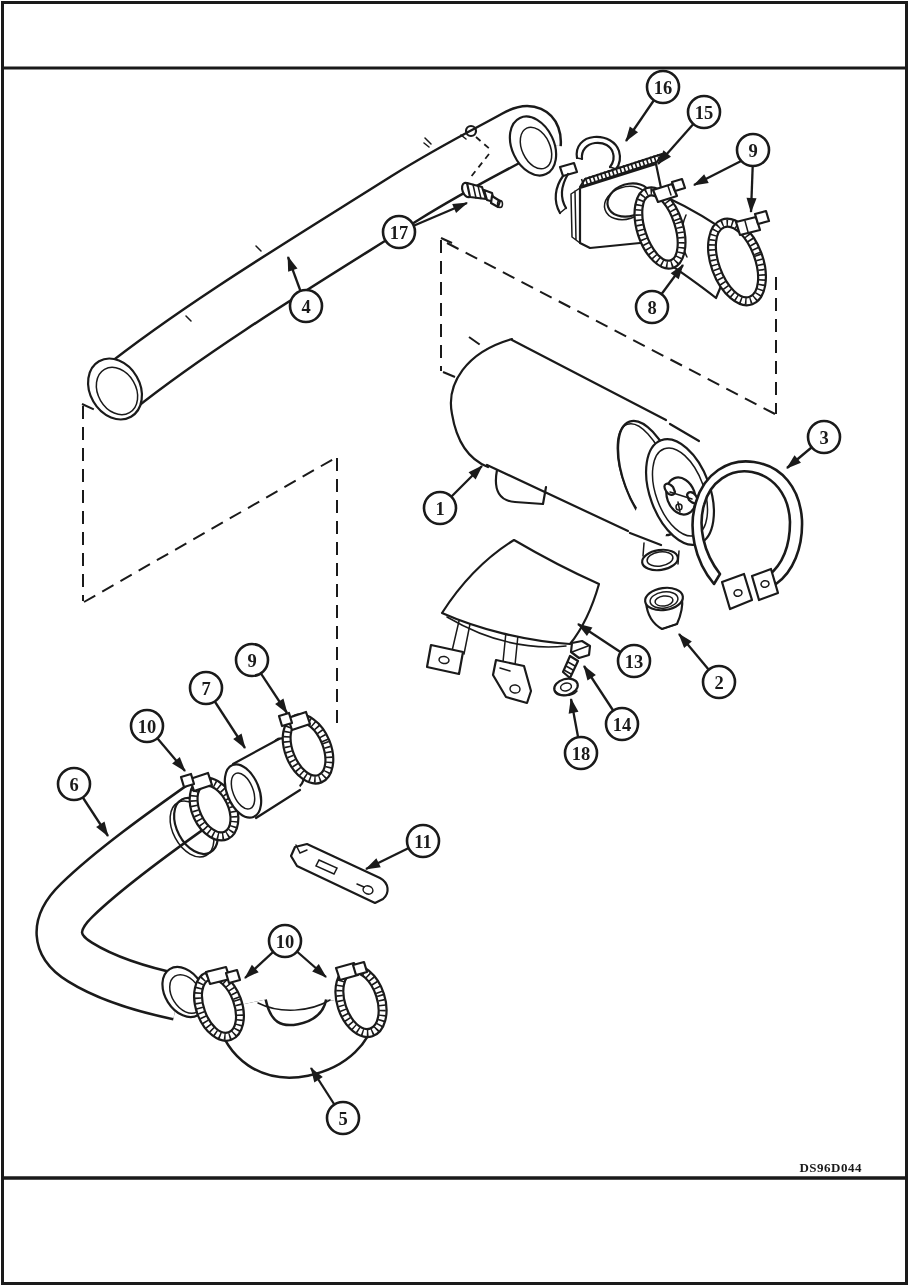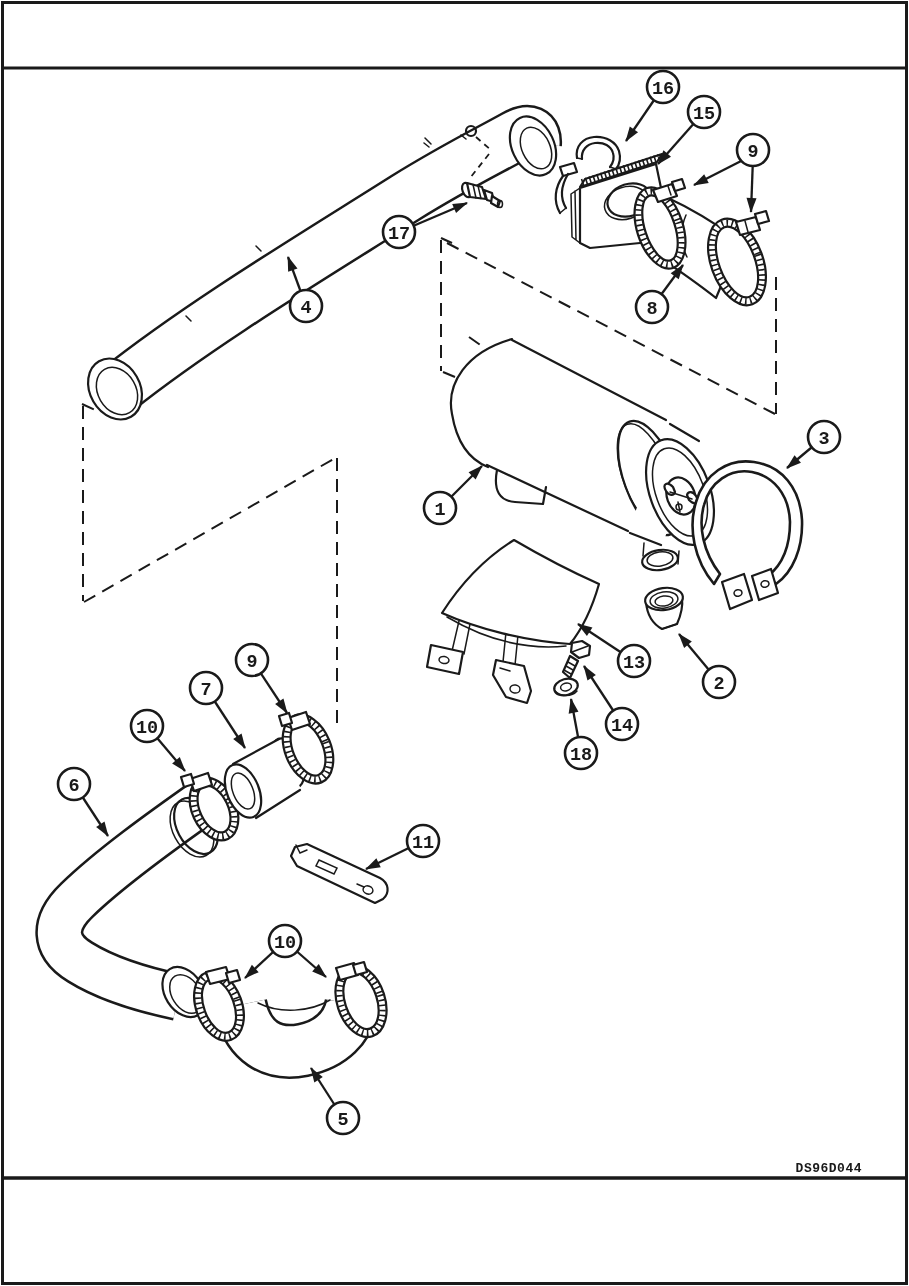--- a/index.html
+++ b/index.html
@@ -1,17 +1,17 @@
 <!DOCTYPE html>
 <html style="--paper: #ffffff; --ink: #1a1a1a;"><head>
 <meta charset="utf-8">
 <style>
   html,body{margin:0;padding:0;background:#888;}
   .page{position:relative;width:909px;height:1286px;margin:0 auto;background:var(--paper,#fff);
-        font-family:Liberation Mono, monospace;}
+        font-family:Liberation Serif, serif;}
   svg{position:absolute;inset:0;color:var(--ink,#1a1a1a);}
   .part{fill:var(--paper,#fff);stroke:currentColor;stroke-width:2.2;stroke-linejoin:round;}
   .part26{fill:var(--paper,#fff);stroke:currentColor;stroke-width:2.6;stroke-linejoin:round;}
   .ln{fill:none;stroke:currentColor;stroke-width:2.2;stroke-linecap:round;stroke-linejoin:round;}
   .thin{fill:none;stroke:currentColor;stroke-width:1.5;stroke-linecap:round;}
   .fillonly{fill:var(--paper,#fff);stroke:none;}
   .dash{fill:none;stroke:currentColor;stroke-width:2;stroke-dasharray:13 8;}
   .dashs{fill:none;stroke:currentColor;stroke-width:1.8;stroke-dasharray:6 5;}
   .serr{fill:none;stroke:currentColor;stroke-width:6.5;stroke-dasharray:1.6 3.4;}
   .hatch{fill:none;stroke:currentColor;stroke-width:8;stroke-dasharray:1.6 2.4;}

